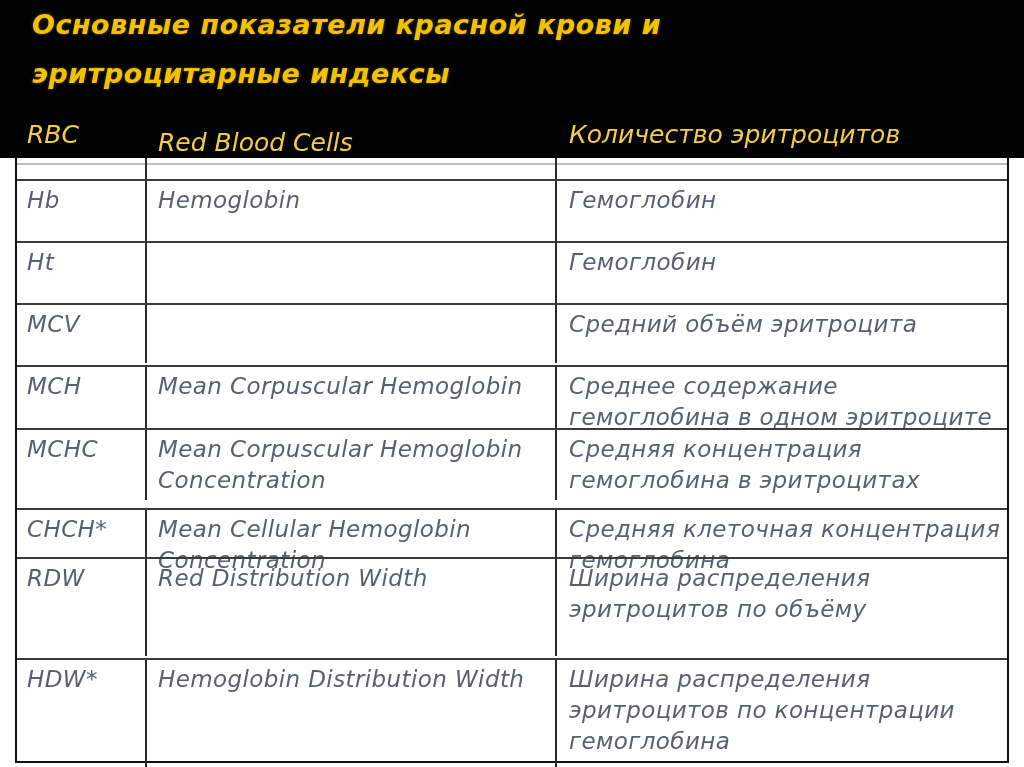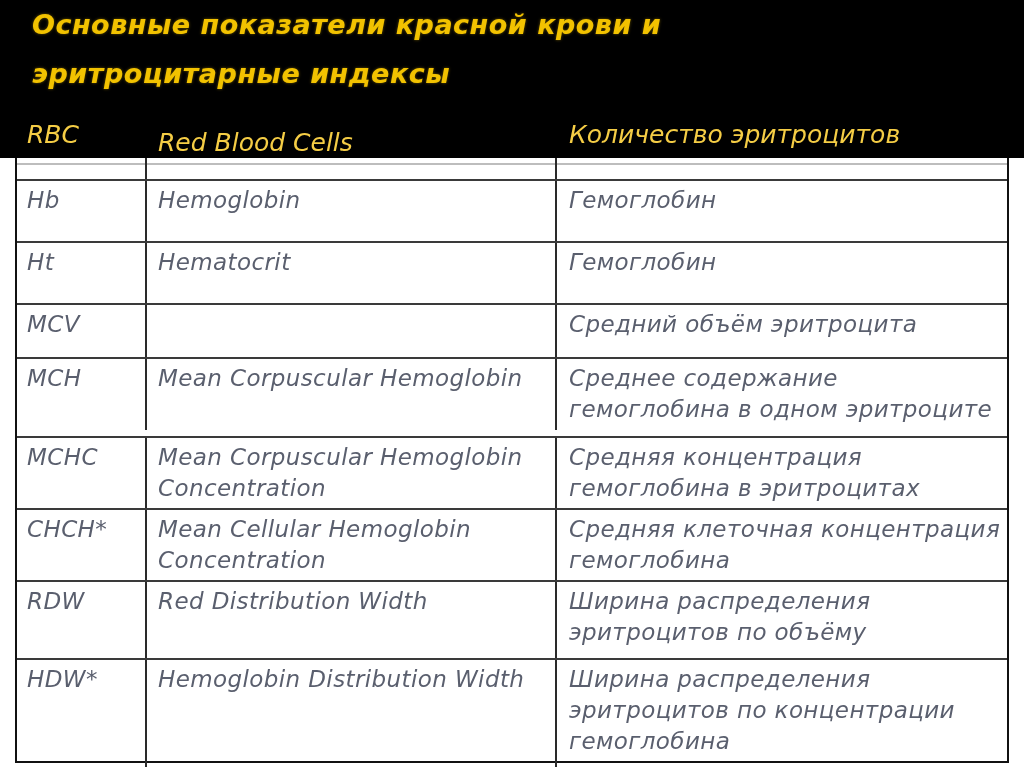--- a/index.html
+++ b/index.html
@@ -89,61 +89,60 @@
     <div class="vdiv" style="left:538px;"></div>
     <div class="cell c1">Hb</div>
     <div class="cell c2">Hemoglobin</div>
     <div class="cell c3">Гемоглобин</div>
   </div>
 
   <div class="row" style="top:83px; height:62px;">
     <div class="vdiv" style="left:128px;"></div>
     <div class="vdiv" style="left:538px;"></div>
     <div class="cell c1">Ht</div>
-    <div class="cell c2">Hematocrit</div>
     <div class="cell c3">Гемоглобин</div>
   </div>
 
   <div class="row" style="top:145px; height:60px;padding-left:32px;">
     <div class="vdiv" style="left:128px;"></div>
     <div class="vdiv" style="left:538px;"></div>
     <div class="cell c1">MCV</div>
     <div class="cell c3">Средний объём эритроцита</div>
   </div>
 
-  <div class="row" style="top:199px; height:73px;">
+  <div class="row" style="top:207px; height:73px;">
     <div class="vdiv" style="left:128px;"></div>
     <div class="vdiv" style="left:538px;"></div>
     <div class="cell c1">MCH</div>
     <div class="cell c2">Mean Corpuscular Hemoglobin</div>
     <div class="cell c3">Среднее содержание
 гемоглобина в одном эритроците</div>
   </div>
 
-  <div class="row" style="top:278px; height:72px;padding-left:26px;">
+  <div class="row" style="top:270px; height:72px;padding-left:26px;">
     <div class="vdiv" style="left:128px;"></div>
     <div class="vdiv" style="left:538px;"></div>
     <div class="cell c1">MCHC</div>
     <div class="cell c2">Mean Corpuscular Hemoglobin
 Concentration</div>
     <div class="cell c3">Средняя концентрация
 гемоглобина в эритроцитах</div>
   </div>
 
   <div class="row" style="top:350px; height:89px;">
     <div class="vdiv" style="left:128px;"></div>
     <div class="vdiv" style="left:538px;"></div>
     <div class="cell c1">CHCH*</div>
     <div class="cell c2">Mean Cellular Hemoglobin
 Concentration</div>
     <div class="cell c3">Средняя клеточная концентрация
 гемоглобина</div>
   </div>
 
-  <div class="row" style="top:422px; height:99px;">
+  <div class="row" style="top:399px; height:99px;">
     <div class="vdiv" style="left:128px;"></div>
     <div class="vdiv" style="left:538px;"></div>
     <div class="cell c1">RDW</div>
     <div class="cell c2">Red Distribution Width</div>
     <div class="cell c3">Ширина распределения
 эритроцитов по объёму</div>
   </div>
 
   <div class="row" style="top:500px; height:121px;">
     <div class="vdiv" style="left:128px;"></div>

